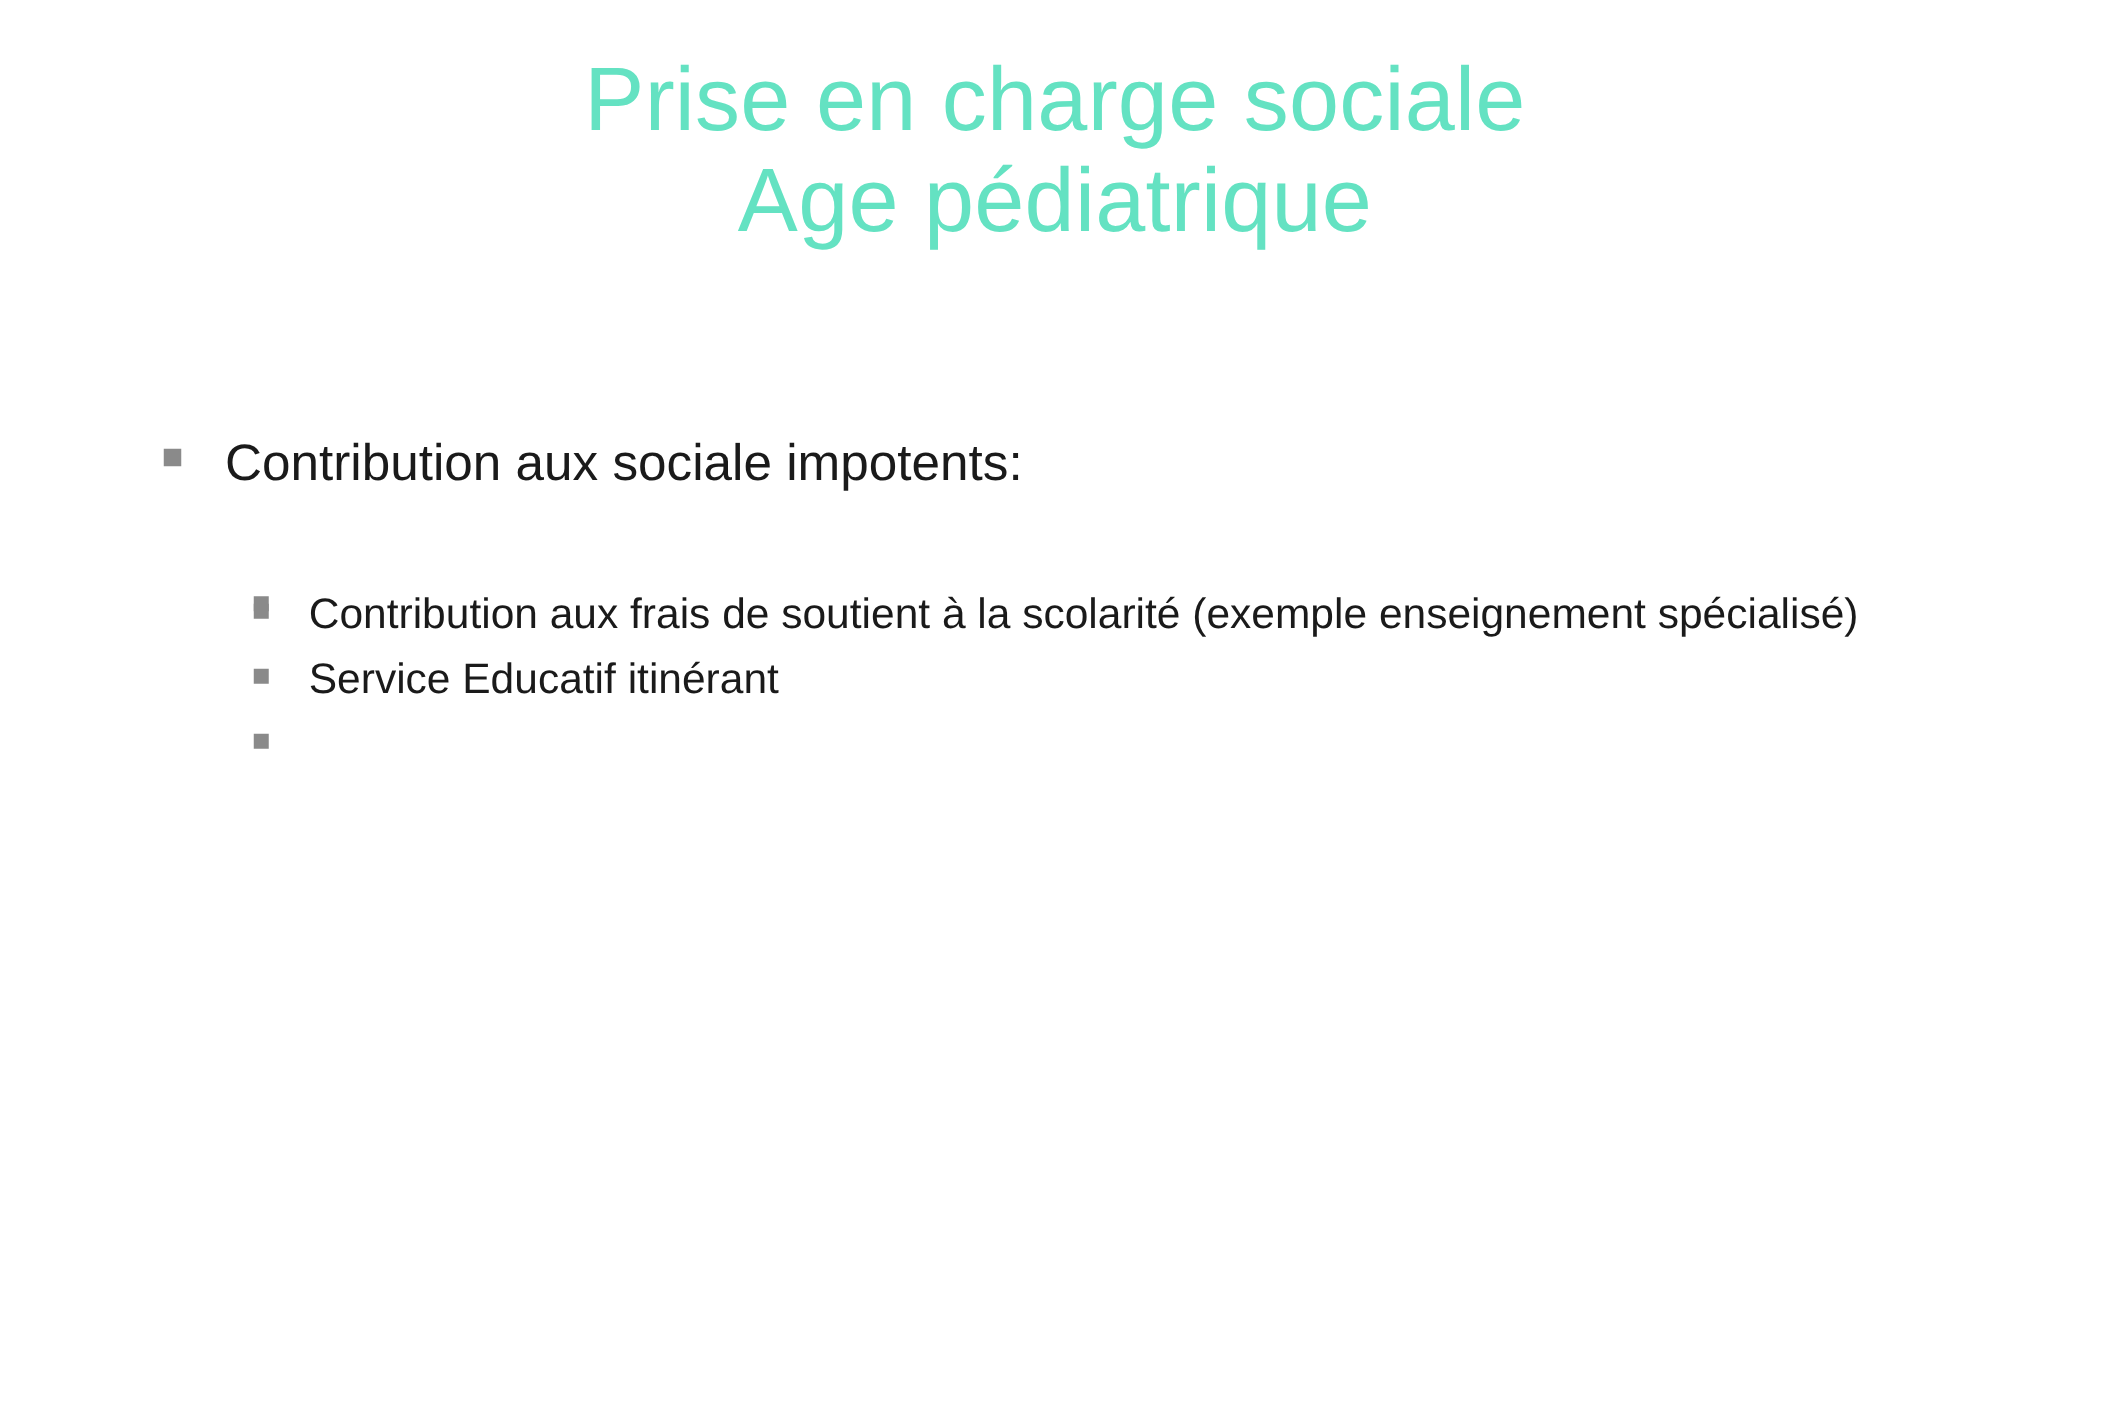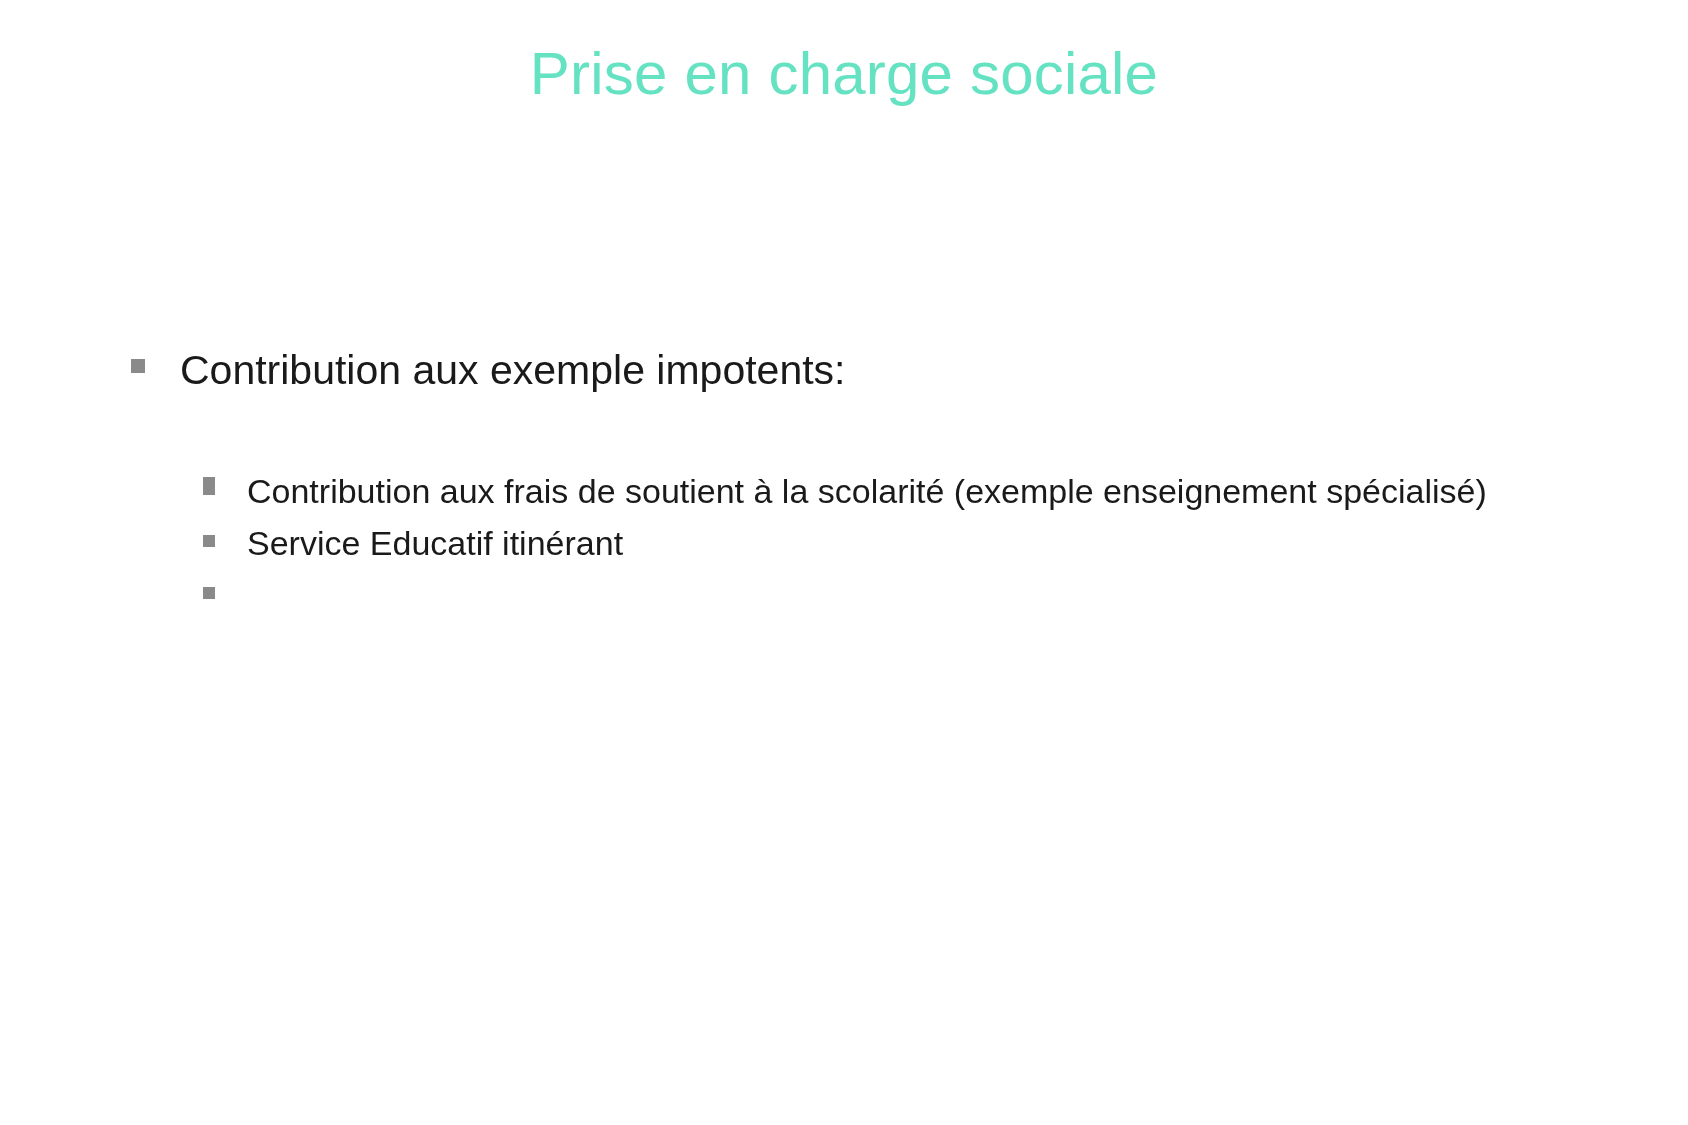--- a/index.html
+++ b/index.html
@@ -21,21 +21,21 @@
     background: #ffffff;
     box-sizing: border-box;
   }
   .title-block {
     position: absolute;
     top: 40px;
     left: 0;
     width: 1688px;
     text-align: center;
     color: #64E2C2;
-    font-size: 60px;
+    font-size: 72px;
     line-height: 1.12;
     font-weight: 400;
     letter-spacing: 0.2px;
   }
   .title-line {
     display: block;
     white-space: nowrap;
   }
   .body-block {
     position: absolute;
@@ -82,27 +82,28 @@
     margin-top: 12px;
   }
 </style>
 </head>
 <body>
 
 <div class="slide">
 
   <div class="title-block">
     <span class="title-line">Prise en charge sociale</span>
+    <span class="title-line">Age pédiatrique</span>
   </div>
 
   <div class="body-block">
 
     <div class="lvl1">
       <span class="bullet"></span>
-      <span>Contribution aux exemple impotents:</span>
+      <span>Contribution aux sociale impotents:</span>
     </div>
 
 
     <div class="group-gap"></div>
 
 
     <div class="lvl2">
       <span class="bullet"></span>
     </div>
 

